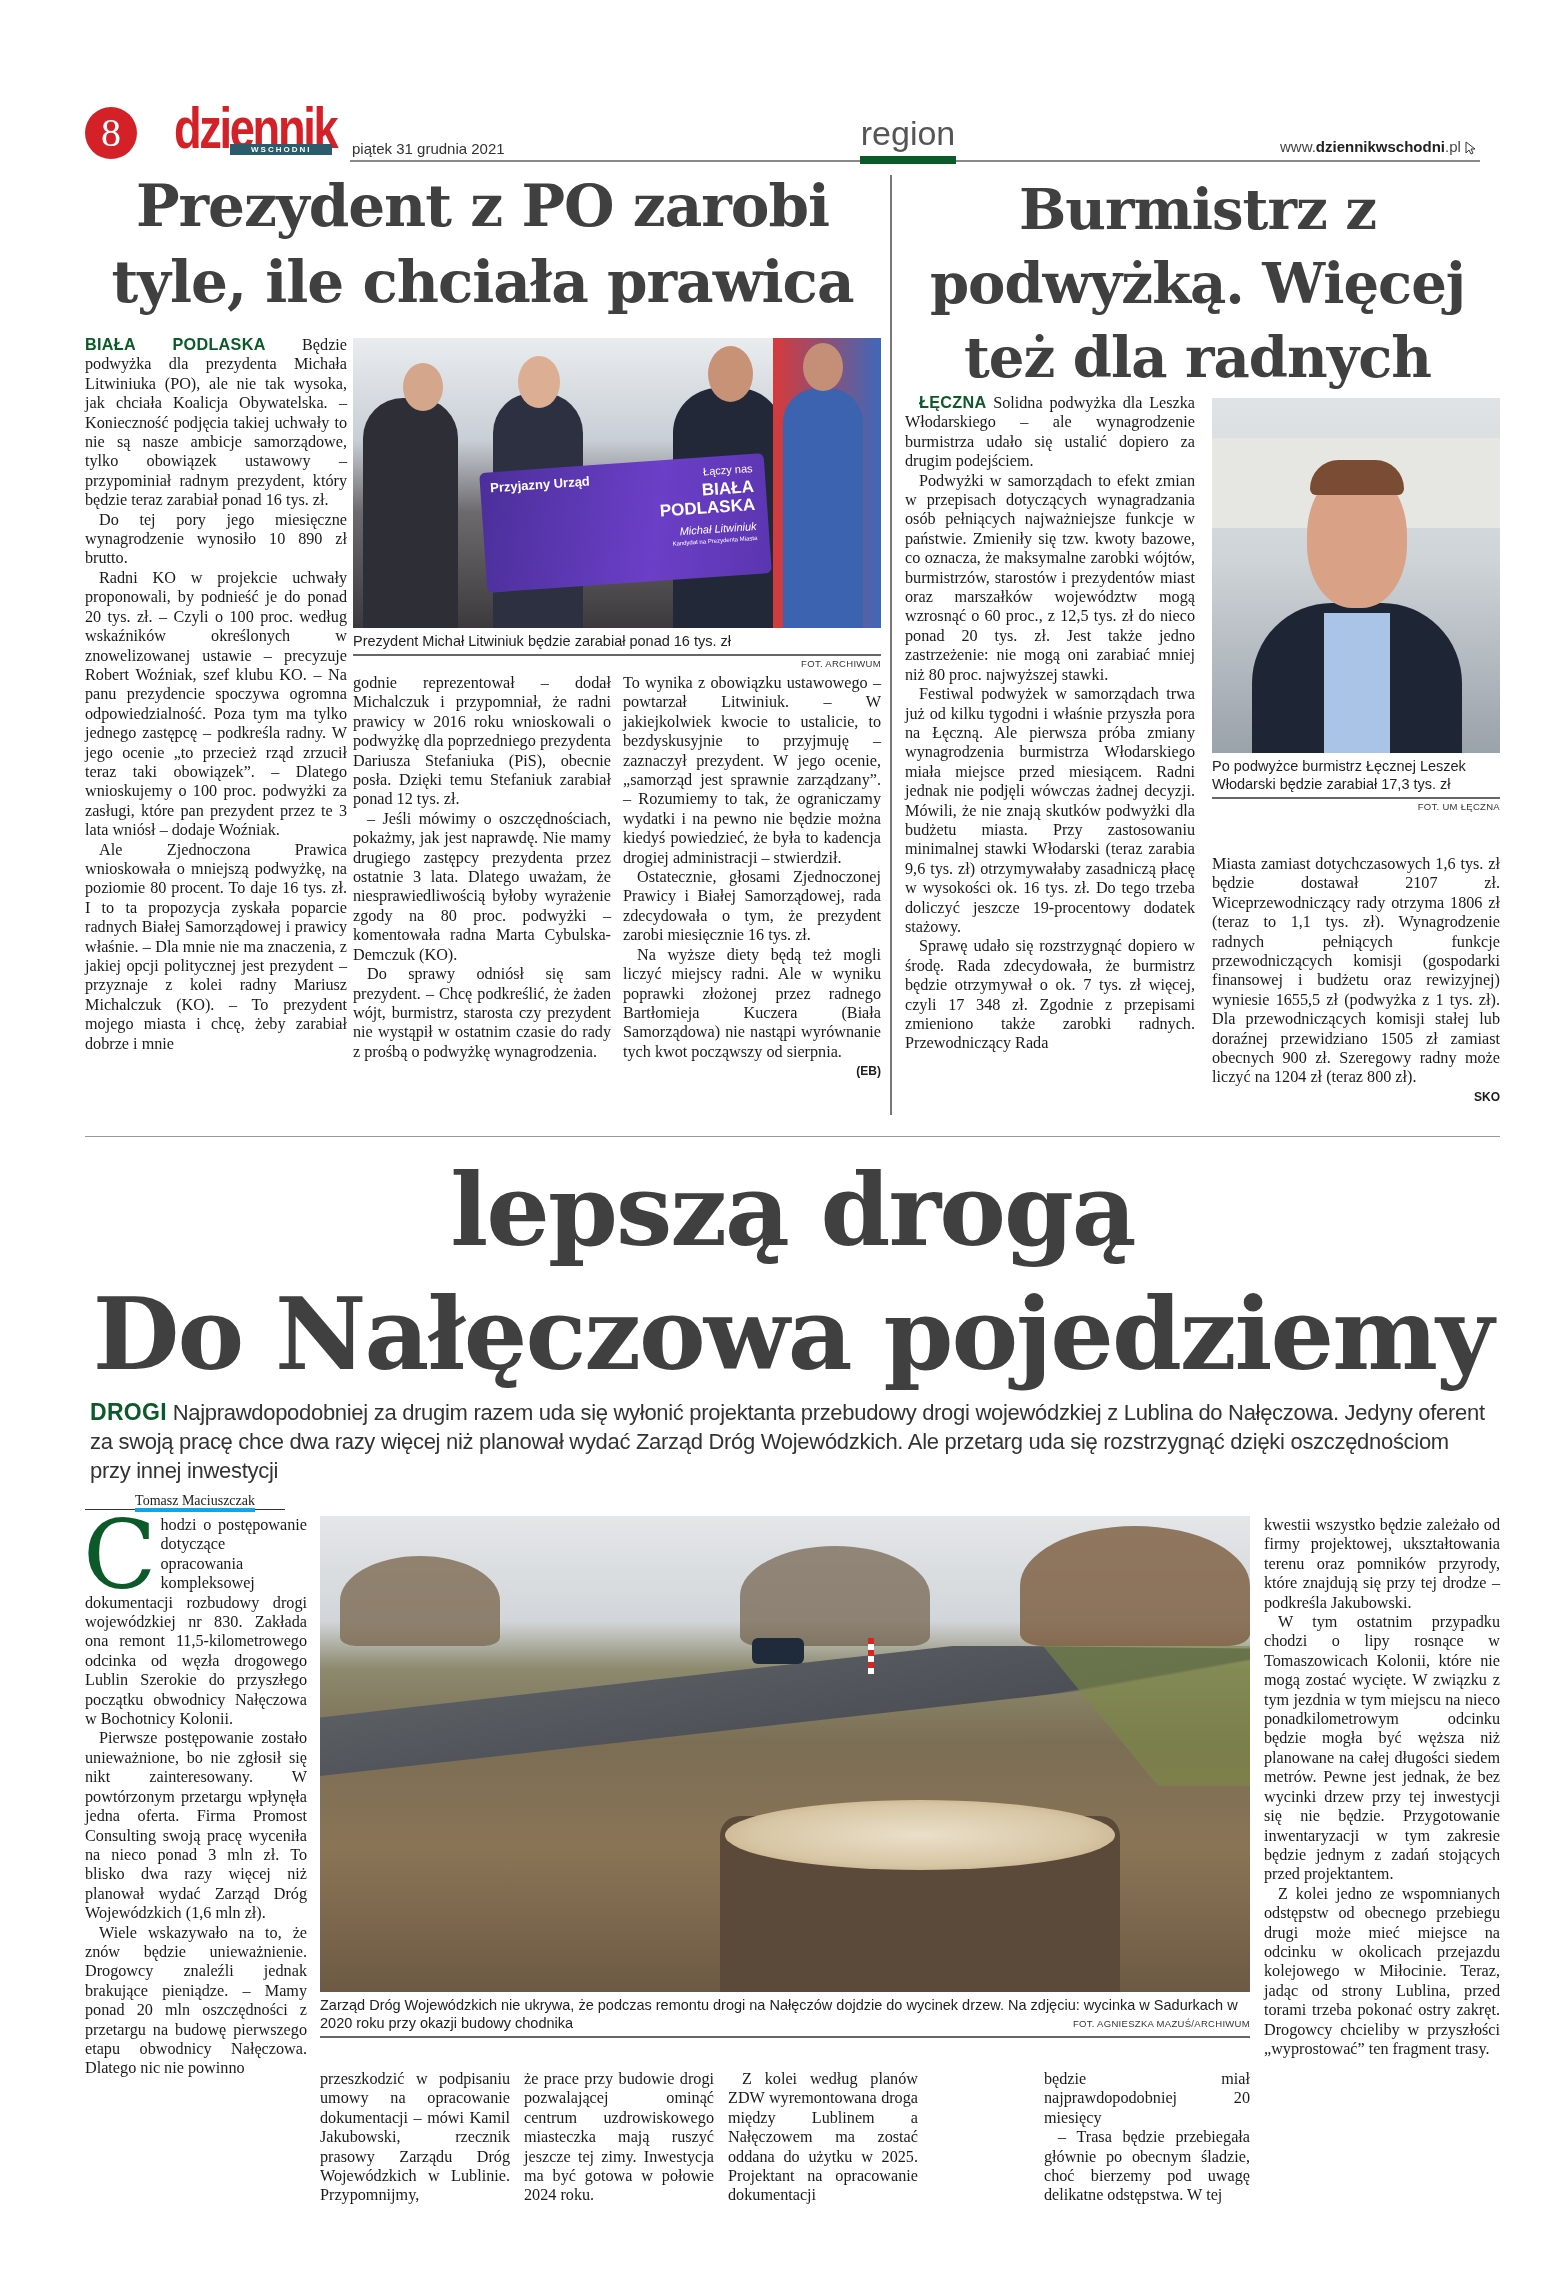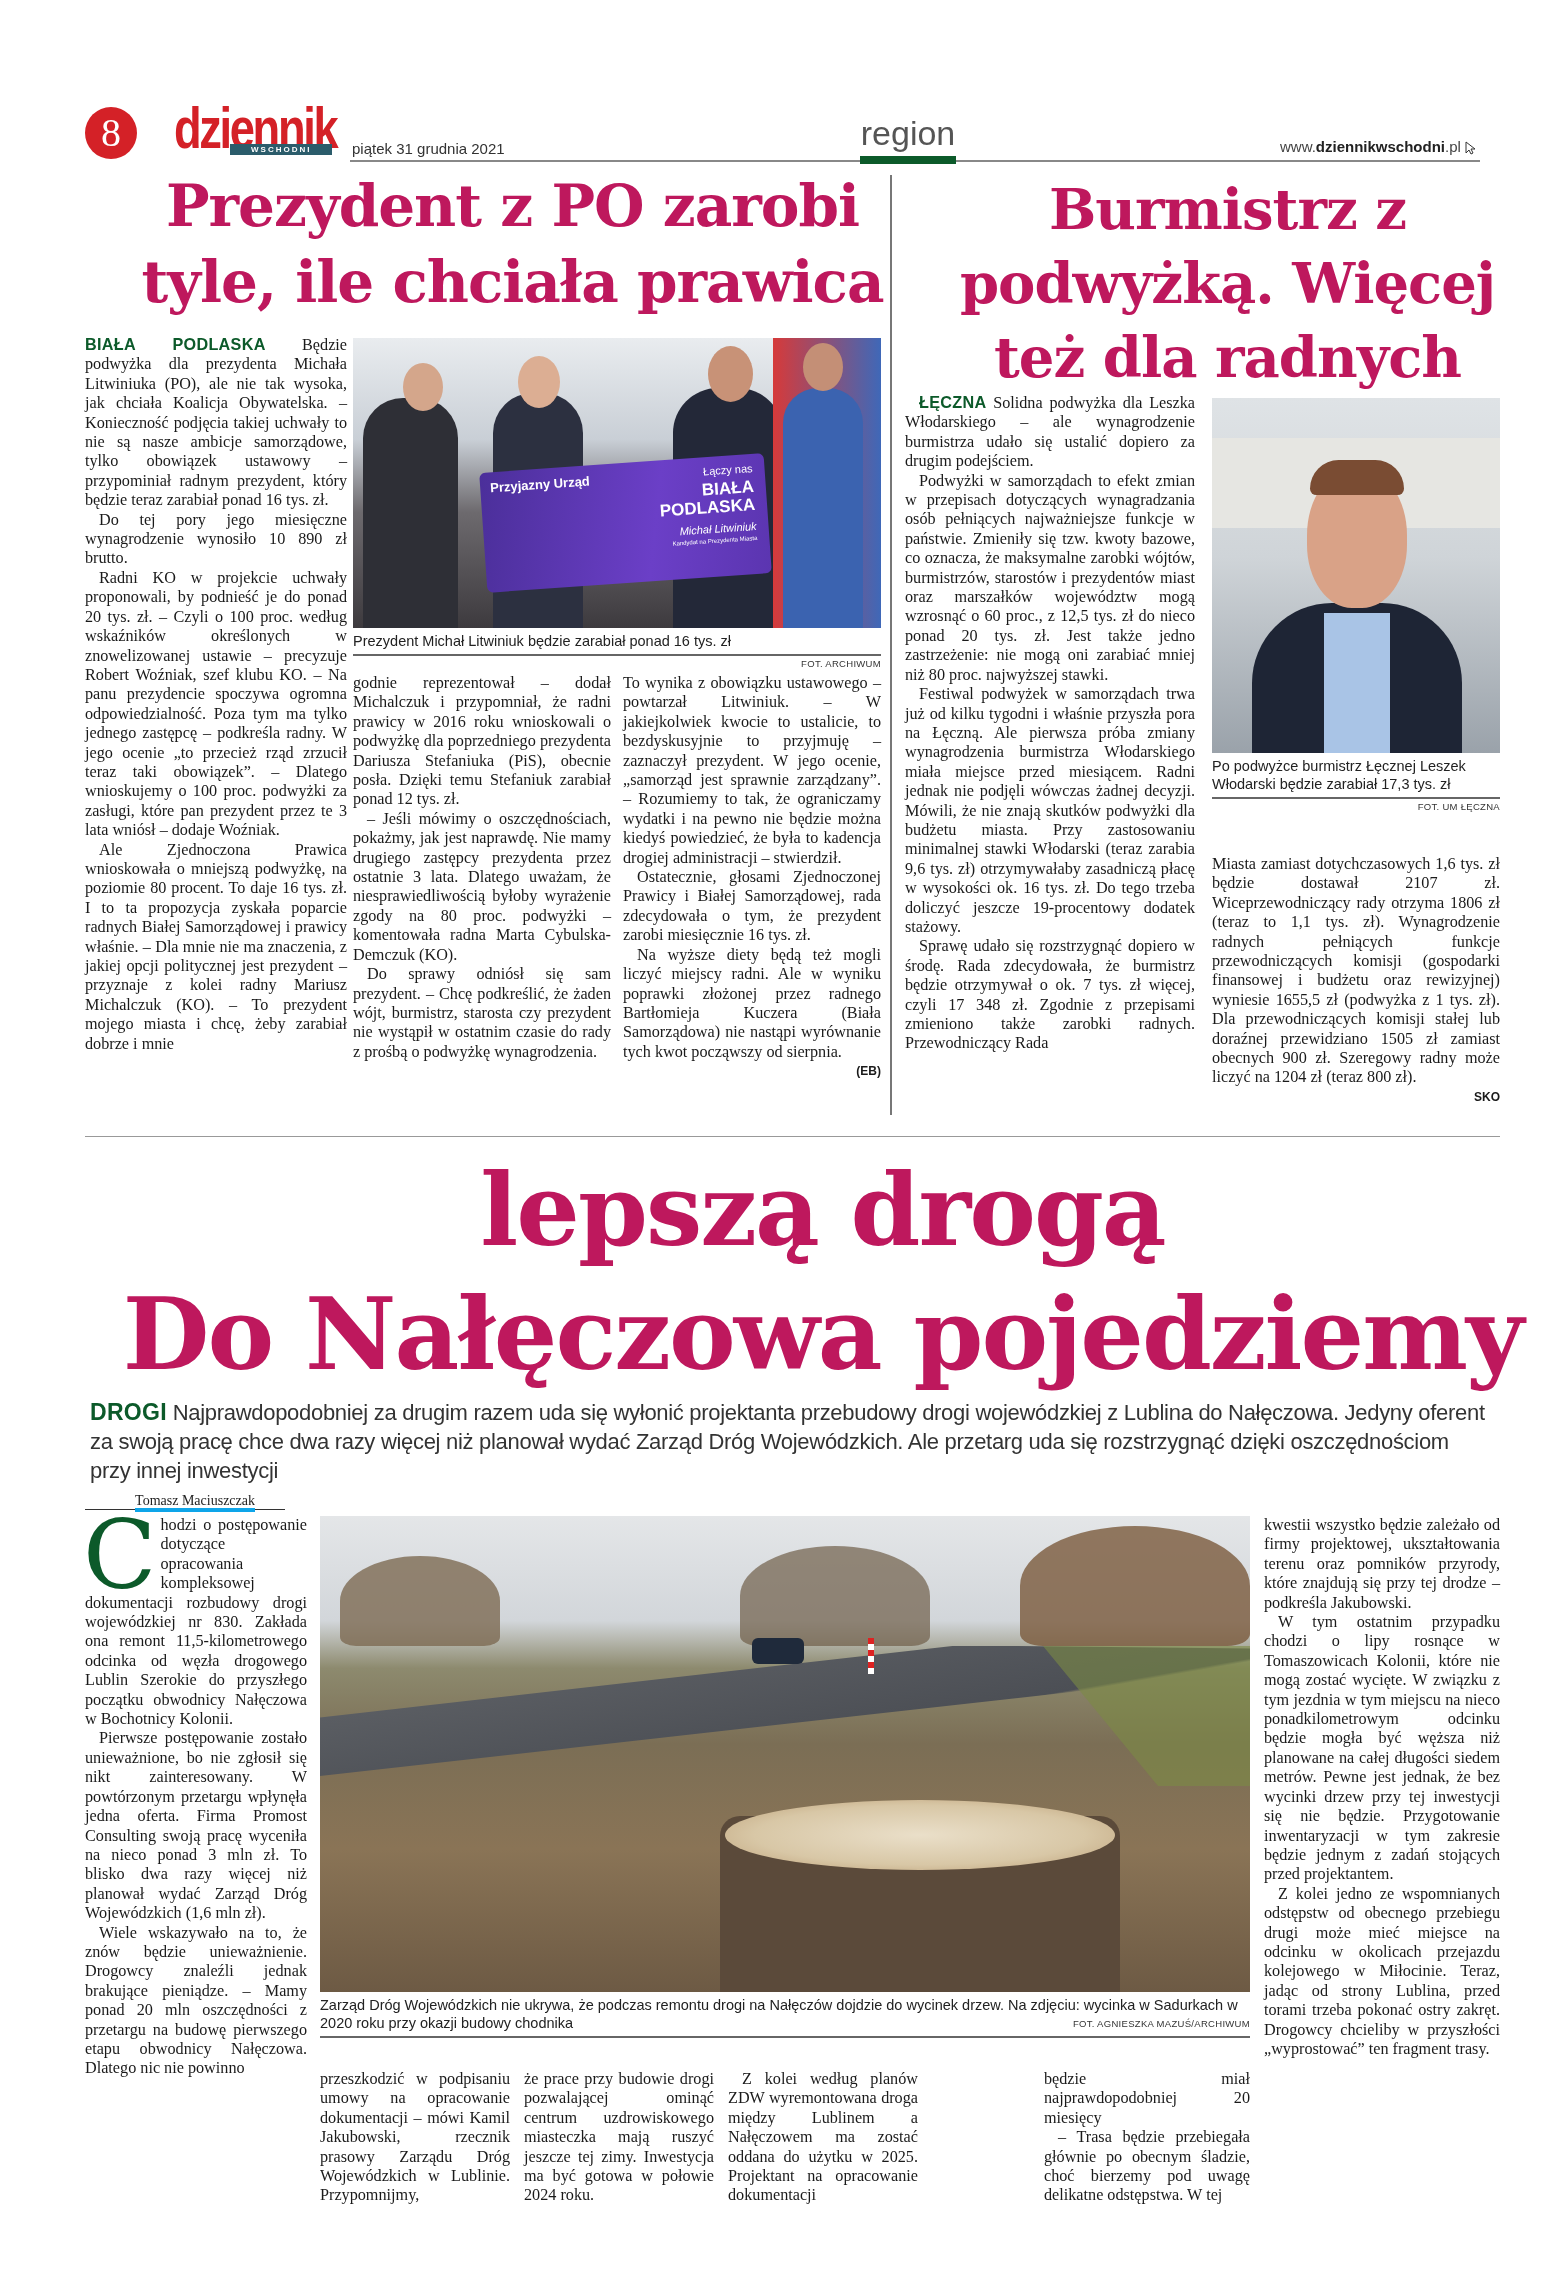--- a/index.html
+++ b/index.html
@@ -18,21 +18,21 @@
     font-family: "Liberation Sans", sans-serif; font-weight: bold; letter-spacing: 2px; padding: 1px 21px; }
   .date { left: 352px; top: 140px; font-size: 15px; color: #333; font-family: "Liberation Sans", sans-serif; }
   .header-rule { left: 350px; top: 160px; width: 1130px; height: 2px; background: #888; }
   .section { left: 858px; top: 114px; width: 100px; text-align: center; font-size: 34px; color: #555;
     font-family: "Liberation Sans", sans-serif; font-weight: 300; }
   .section-bar { left: 860px; top: 156px; width: 96px; height: 8px; background: #0c5a2a; }
   .site { left: 1280px; top: 138px; font-size: 15px; color: #444; font-family: "Liberation Sans", sans-serif; }
   .site b { font-weight: bold; color: #222; }
 
   
-  .hl { font-family: "DejaVu Serif", serif; font-weight: bold; text-align: center; color: #be185d; letter-spacing: -1px; margin-left: 30px; }
+  .hl { font-family: "DejaVu Serif", serif; font-weight: bold; text-align: center; color: #404040; letter-spacing: -1px; }
   .hl1 { left: 85px; top: 168px; width: 795px; font-size: 58px; line-height: 76px; }
   .hl2 { left: 895px; top: 172px; width: 605px; font-size: 56px; line-height: 74px; }
   .hl3 { left: 85px; top: 1148px; width: 1415px; font-size: 100px; line-height: 124px; letter-spacing: -2px; }
 
   .vrule { left: 890px; top: 175px; width: 2px; height: 940px; background: #777; }
   .hrule { left: 85px; top: 1136px; width: 1415px; height: 1px; background: #999; }
 
   
   .col { font-family: "Liberation Serif", serif; font-size: 16.2px; line-height: 19.4px; text-align: justify;
     hyphens: auto; color: #1a1a1a; }

